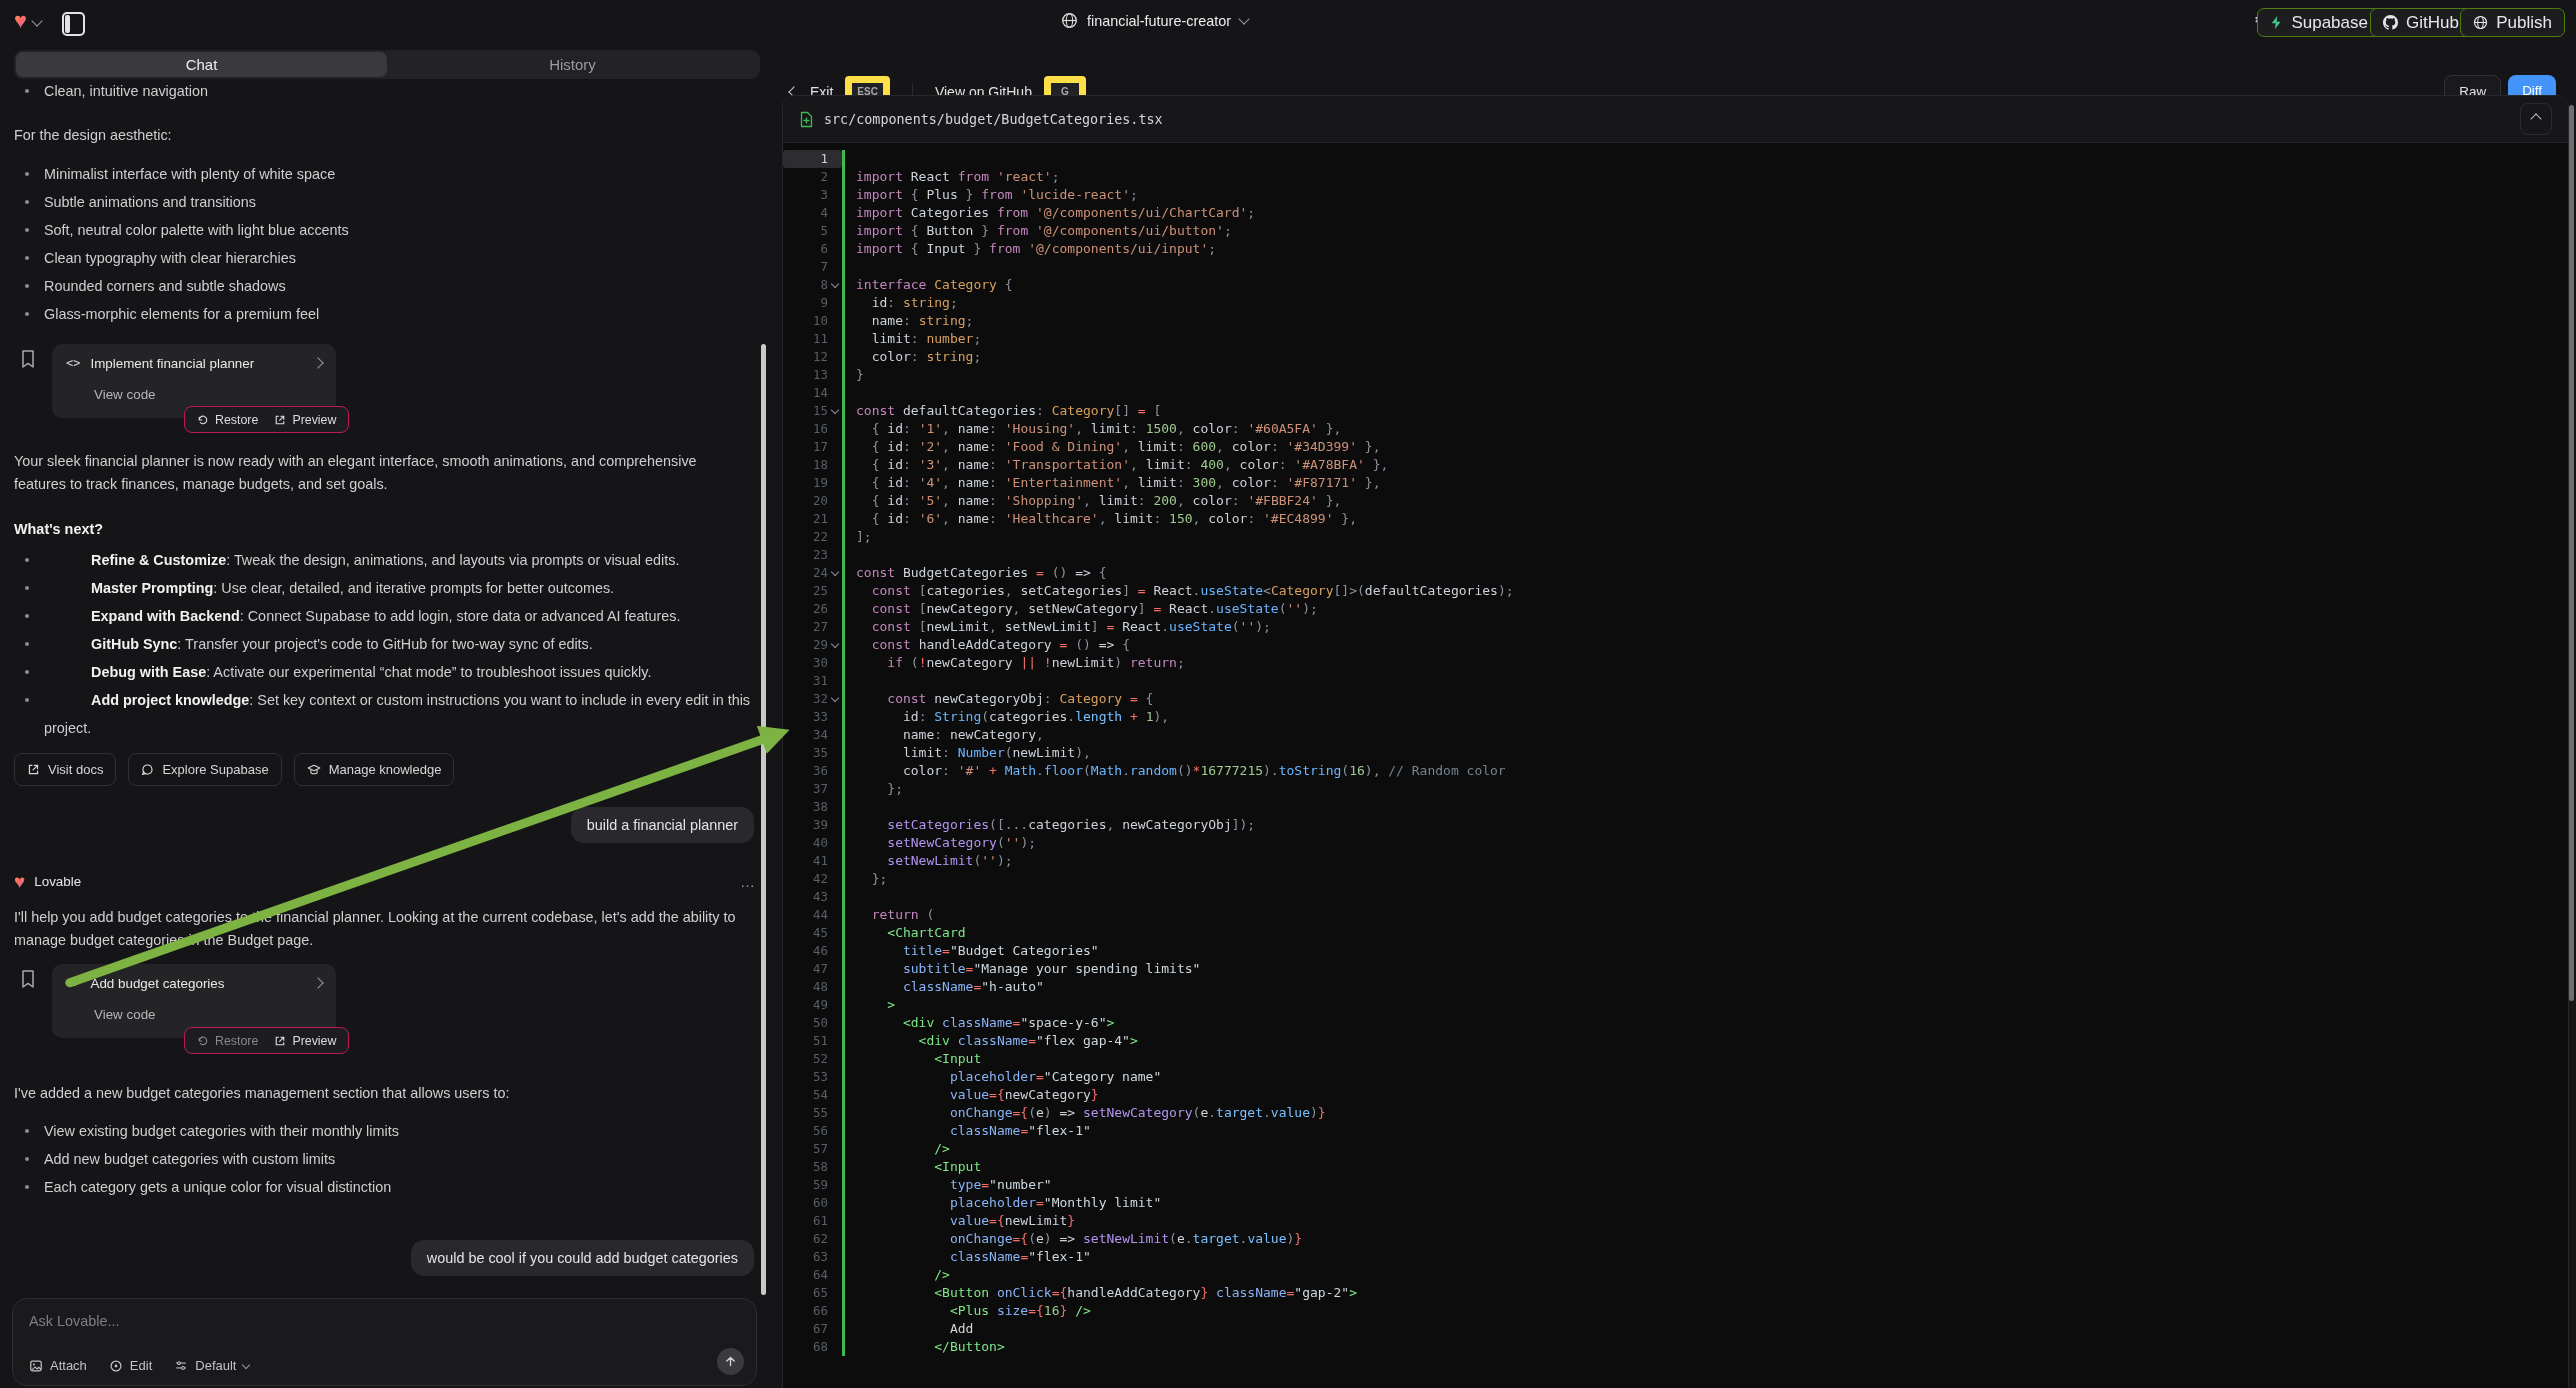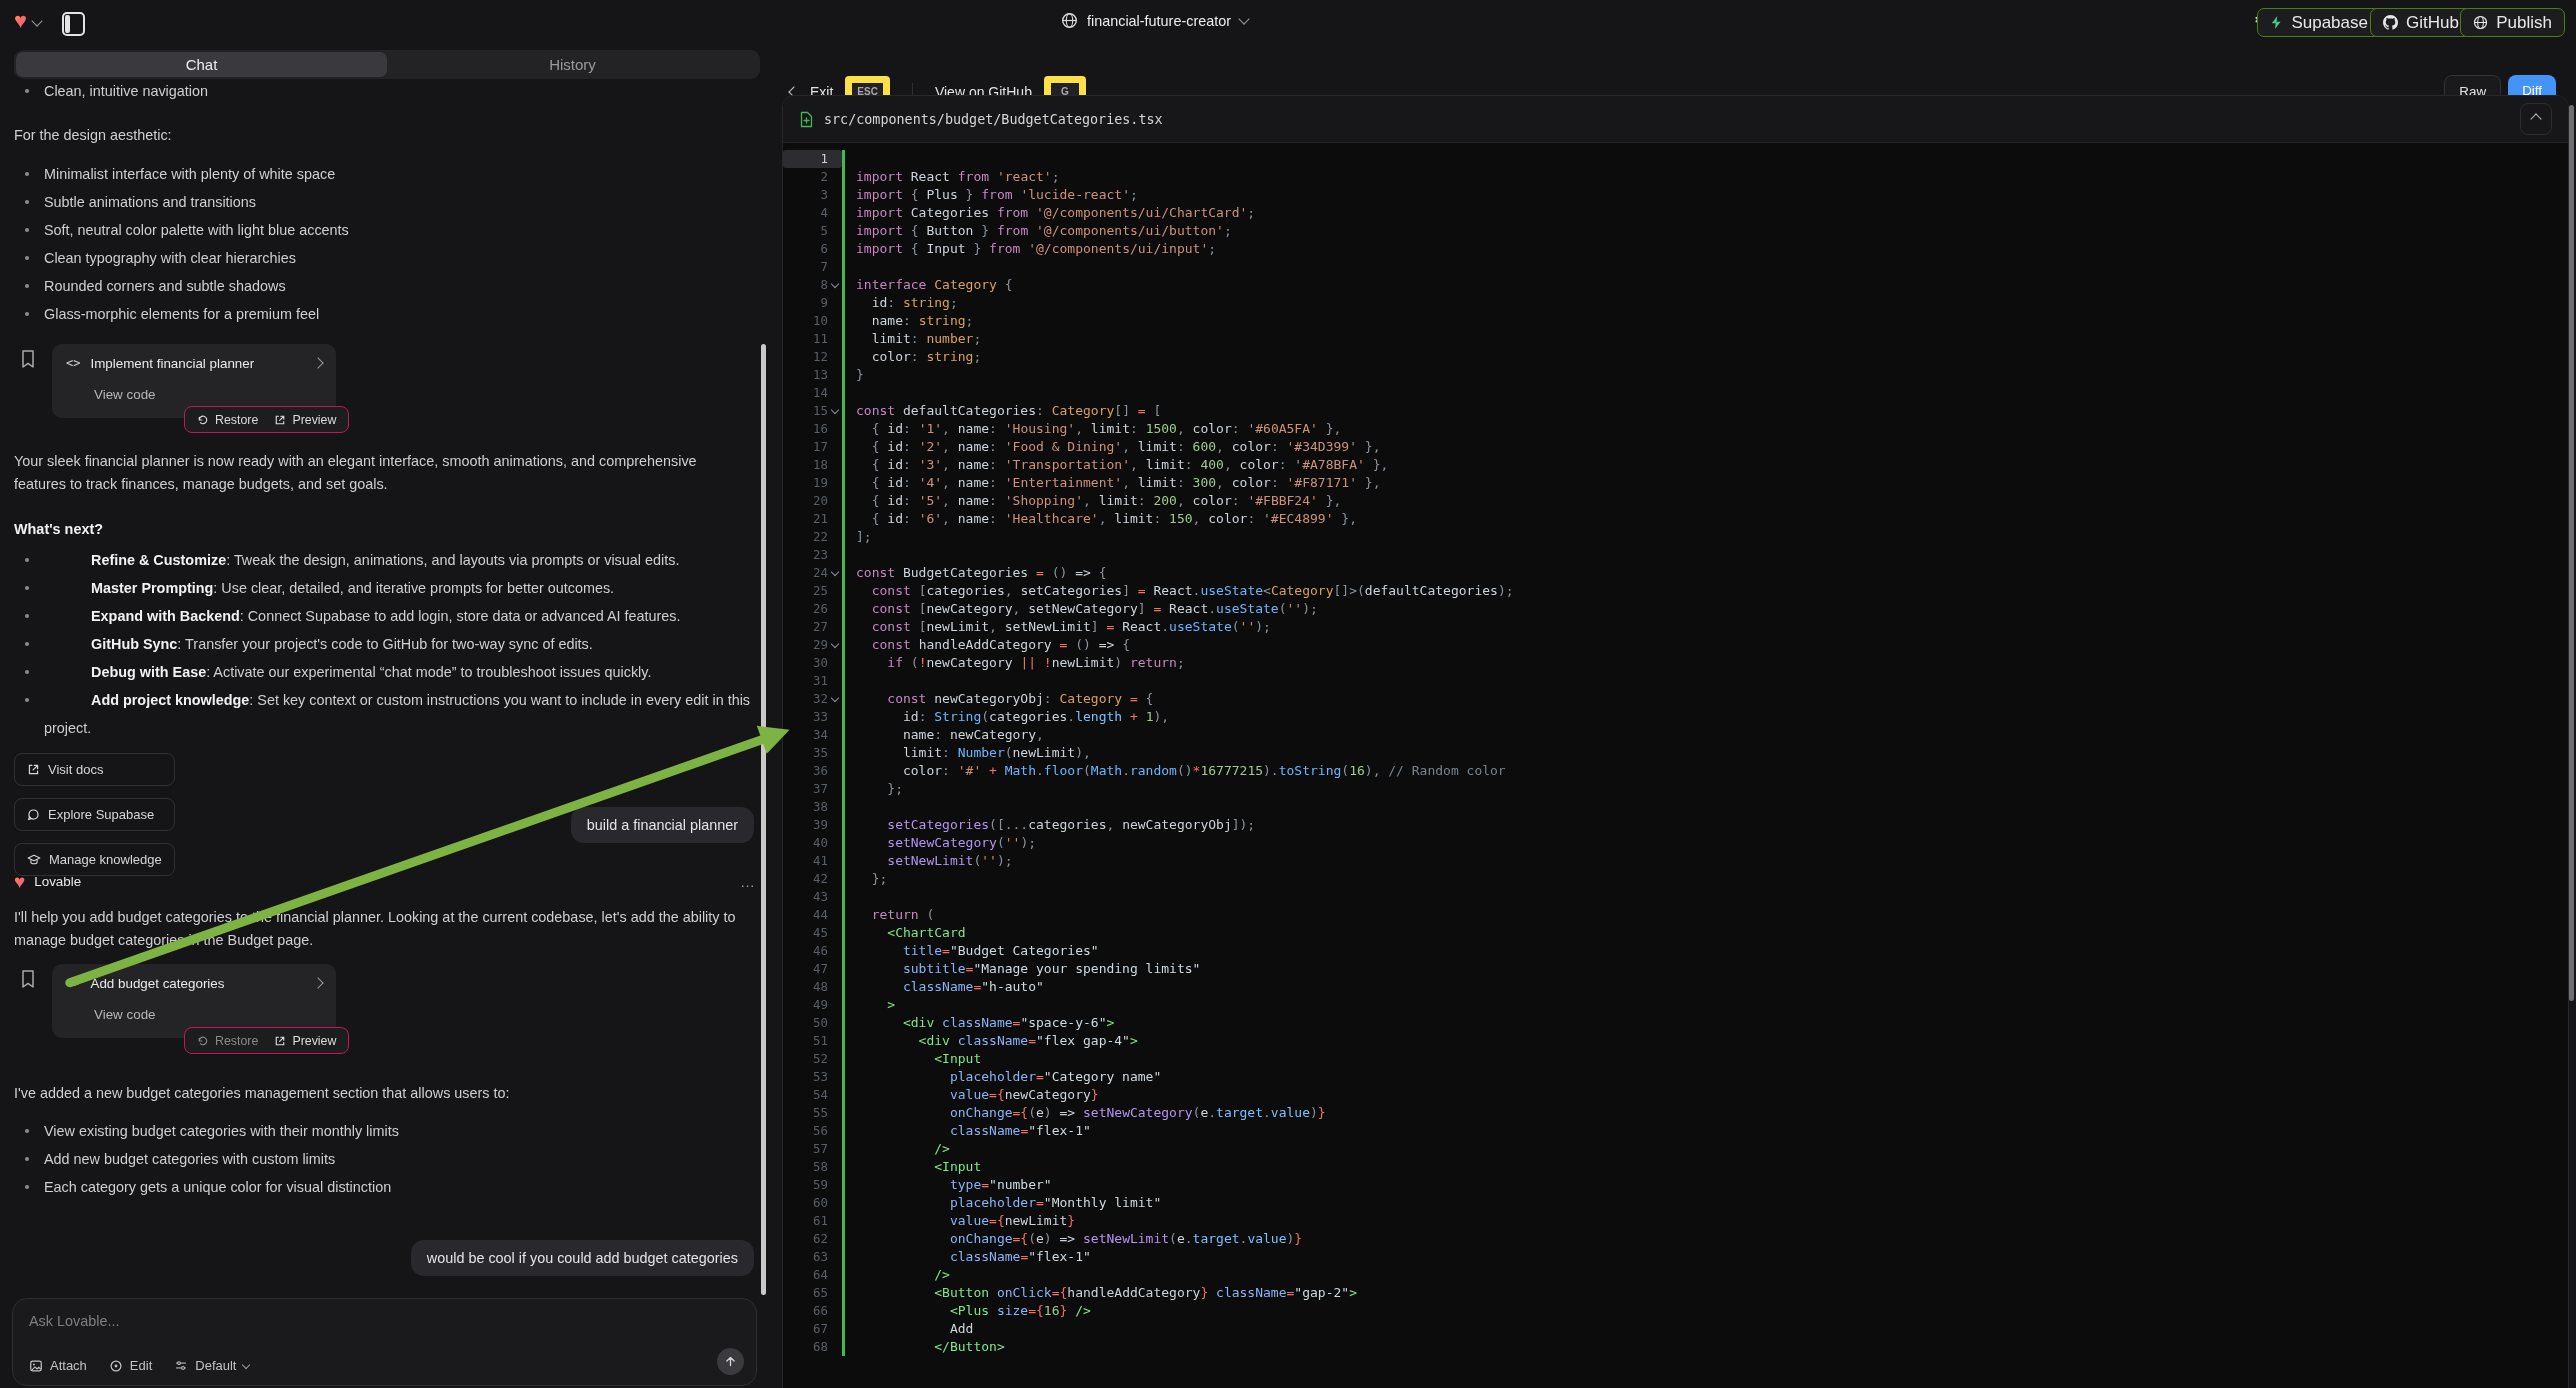--- a/index.html
+++ b/index.html
@@ -190,21 +190,21 @@
 
     <ul class="bullets abs" style="left:14px;top:502px;width:743px;line-height:27px;">
         <li><b>Refine &amp; Customize</b>: Tweak the design, animations, and layouts via prompts or visual edits.</li>
         <li><b>Master Prompting</b>: Use clear, detailed, and iterative prompts for better outcomes.</li>
         <li><b>Expand with Backend</b>: Connect Supabase to add login, store data or advanced AI features.</li>
         <li><b>GitHub Sync</b>: Transfer your project's code to GitHub for two-way sync of edits.</li>
         <li><b>Debug with Ease</b>: Activate our experimental “chat mode” to troubleshoot issues quickly.</li>
         <li><b>Add project knowledge</b>: Set key context or custom instructions you want to include in every edit in this project.</li>
       </ul>
 
-    <div class="abs" style="left:14px;top:709px;display:flex;gap:12px;flex-direction:column;">
+    <div class="abs" style="left:14px;top:709px;display:flex;gap:12px;">
       <div class="act-btn">
         <svg width="13" height="13" viewBox="0 0 16 16">
           <path d="M6 3H3v10h10v-3M9 3h4v4M13 3 7.5 8.5" fill="none" stroke="#d6d6d8" stroke-width="1.5" stroke-linecap="round"></path>
         </svg>
         <span>Visit docs</span>
       </div>
       <div class="act-btn">
         <svg width="13" height="13" viewBox="0 0 16 16">
           <path d="M8 2.5a5.5 5.5 0 1 1-4.9 8L2 14l3.6-1A5.5 5.5 0 0 1 8 2.5Z" fill="none" stroke="#d6d6d8" stroke-width="1.4"></path>
         </svg>

